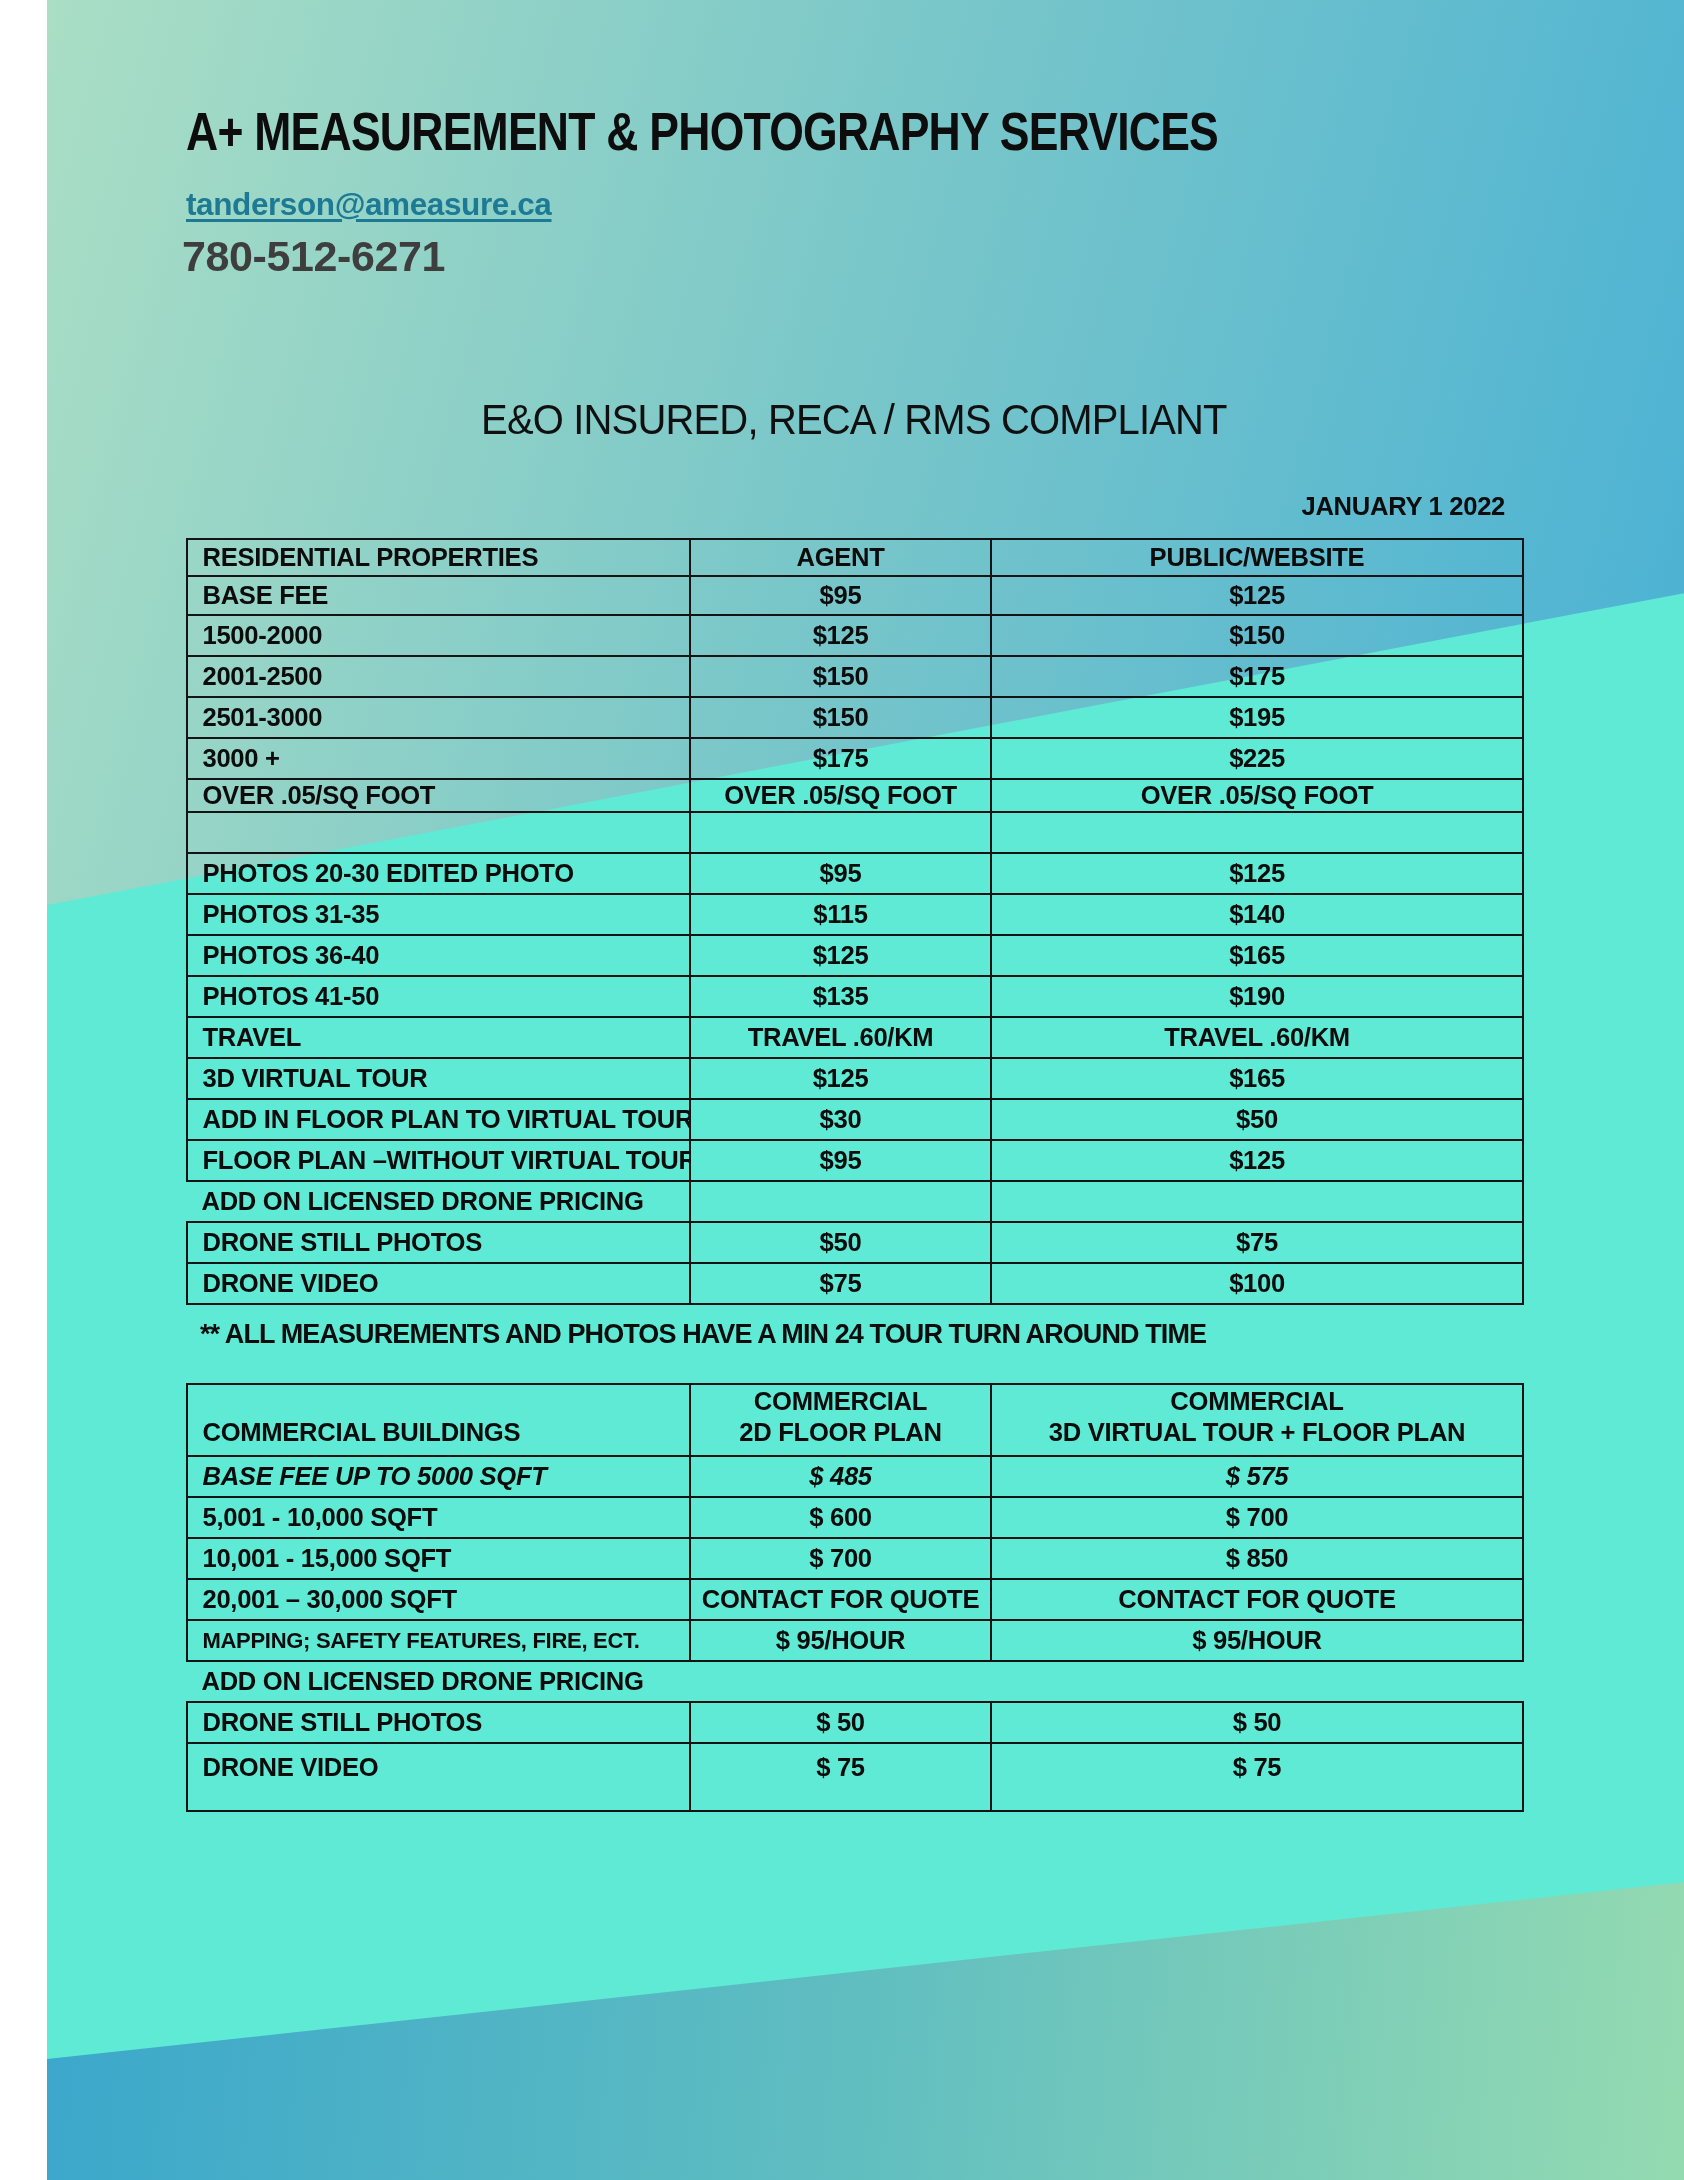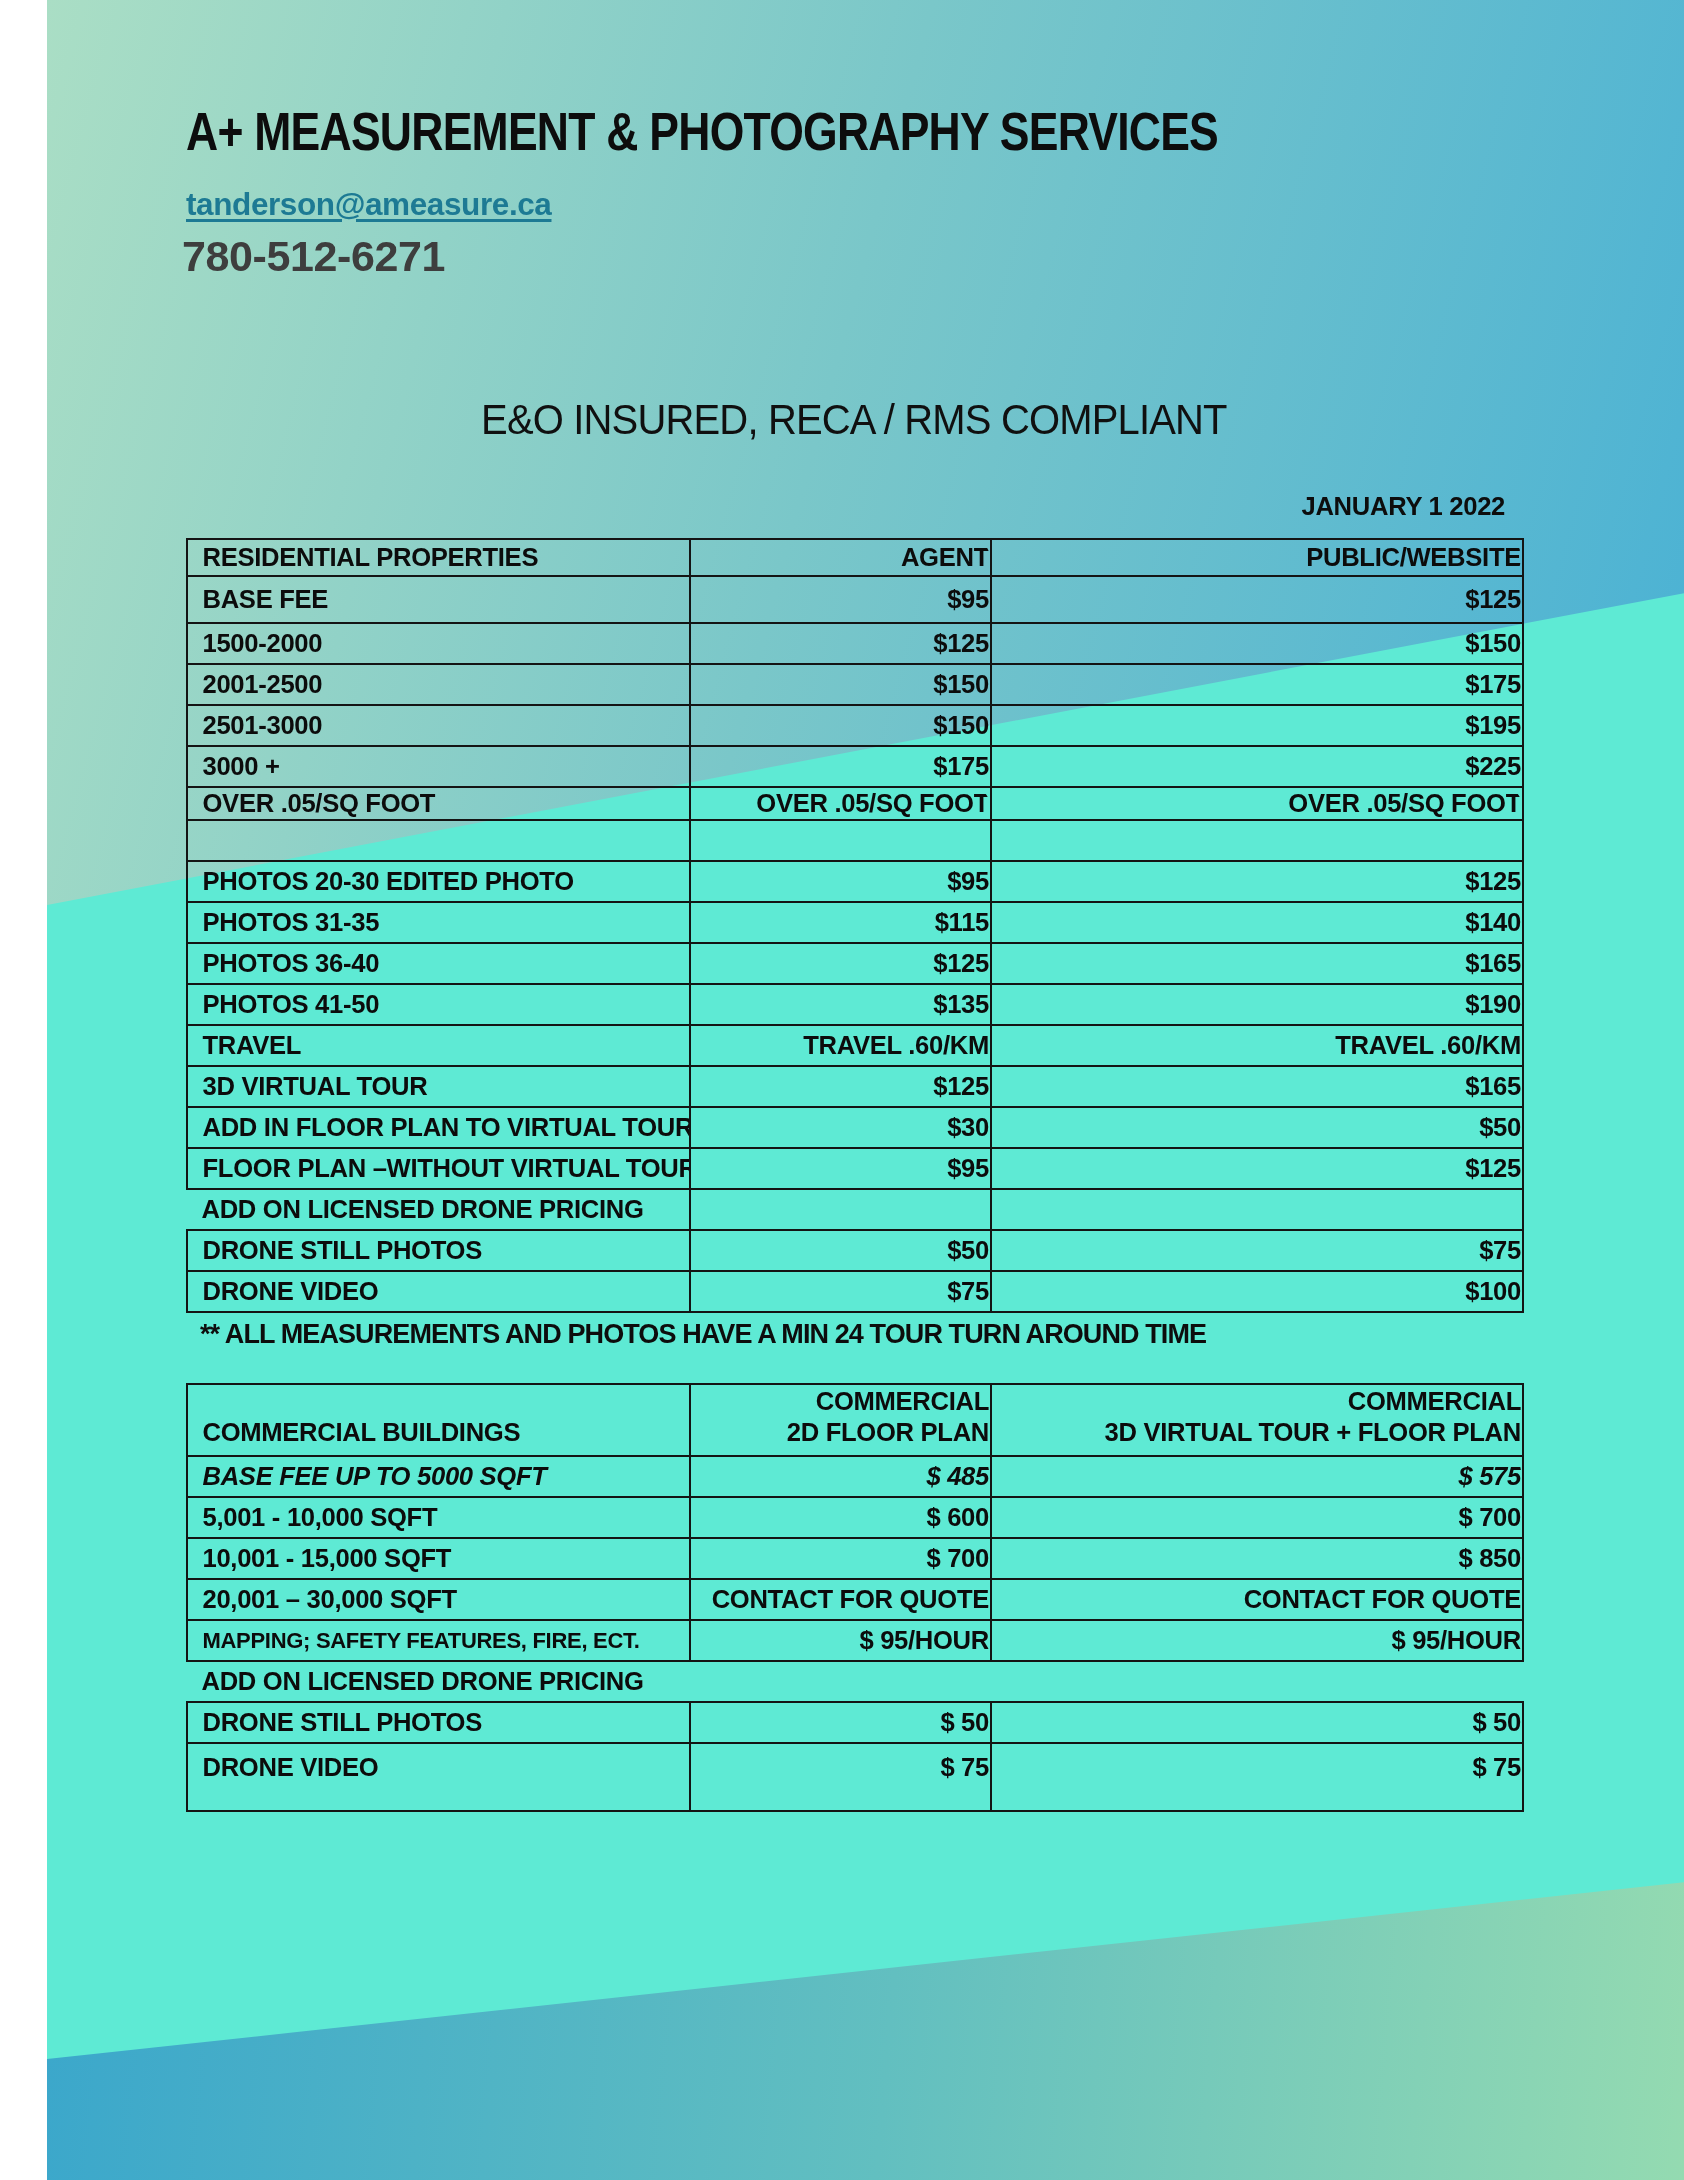--- a/index.html
+++ b/index.html
@@ -60,21 +60,21 @@
   }
   .t1 { top:538px; }
   .t2 { top:1383px; }
   .price-table th, .price-table td {
     border:2.6px solid #141414;
     font-size:25.6px; font-weight:bold; color:#0c0c0c;
     letter-spacing:-0.3px; vertical-align:middle;
     overflow:hidden; white-space:nowrap;
   }
   .price-table .c0 { text-align:left; padding-left:14.5px; }
-  .price-table .c1, .price-table .c2 { text-align:right;border-radius:16px; }
+  .price-table .c1, .price-table .c2 { text-align:center;border-radius:16px; }
   .t2 th { white-space:pre-line; line-height:1.22; vertical-align:bottom; padding-bottom:6.8px; }
   tr.caption td { border:none; }
   tr.section td.c0 { border-left:none; }
   tr.data-small td.c0 { font-size:22px; }
   tr.data-tall td { vertical-align:top; padding-top:8.5px; }
 </style>
 </head>
 <body>
 
 <div class="page">
@@ -100,21 +100,21 @@
         <col style="width:503px">
         <col style="width:301px">
         <col style="width:532px">
       </colgroup>
     <tbody>
         <tr class="header" style="height: 37px;">
           <th class="c0">RESIDENTIAL PROPERTIES</th>
           <th class="c1">AGENT</th>
           <th class="c2">PUBLIC/WEBSITE</th>
         </tr>
-        <tr class="data" style="height: 47px;">
+        <tr class="data" style="height: 39px;">
           <td class="c0">BASE FEE</td>
           <td class="c1">$95</td>
           <td class="c2">$125</td>
         </tr>
         <tr class="data" style="height: 41px;">
           <td class="c0">1500-2000</td>
           <td class="c1">$125</td>
           <td class="c2">$150</td>
         </tr>
         <tr class="data" style="height: 41px;">

